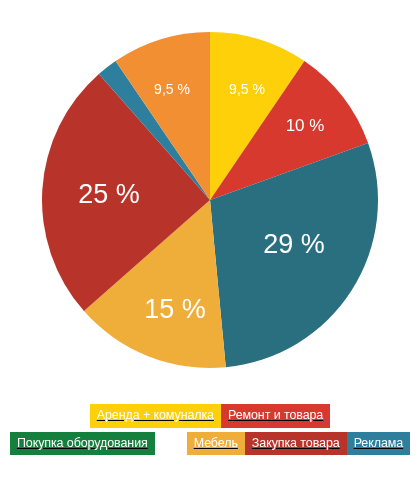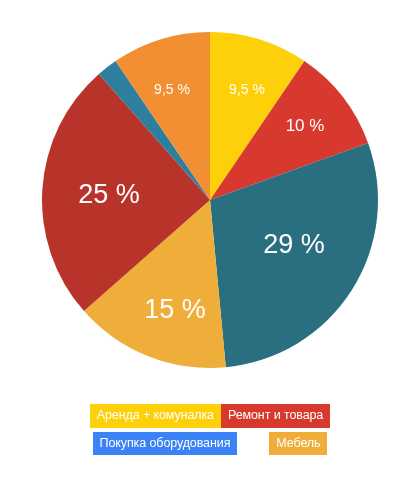--- a/index.html
+++ b/index.html
@@ -59,20 +59,21 @@
     align-items: center;
     gap: 4px;
   }
 
   .legend-row {
     display: flex;
     flex-direction: row;
     justify-content: center;
     align-items: center;
     gap: 0;
+    text-decoration: underline;
   }
 
   .legend-chip {
     color: #ffffff;
     font-size: 12.5px;
     line-height: 1;
     padding: 5px 7px 6px 7px;
     white-space: nowrap;
     font-family: "Liberation Sans", sans-serif;
     letter-spacing: -0.1px;
@@ -102,16 +103,18 @@
       </g>
   </svg>
 </div>
 
 <div id="legend">
     <div class="legend-row">
       <div class="legend-chip" style="background-color: rgb(253, 208, 9);">Аренда + комуналка</div>
       <div class="legend-chip" style="background-color: rgb(216, 57, 47);">Ремонт и товара</div>
     </div>
     <div class="legend-row">
-      <div class="legend-chip" style="background-color: #3b82f6;">Покупка оборудования</div>
+      <div class="legend-chip" style="background-color: #15803d;">Покупка оборудования</div>
       <div class="legend-chip" style="background-color: rgb(239, 174, 58); margin-left: 32px;">Мебель</div>
+      <div class="legend-chip" style="background-color: rgb(184, 52, 42);">Закупка товара</div>
+      <div class="legend-chip" style="background-color: rgb(46, 127, 158);">Реклама</div>
     </div>
   </div>
 
 </body></html>

